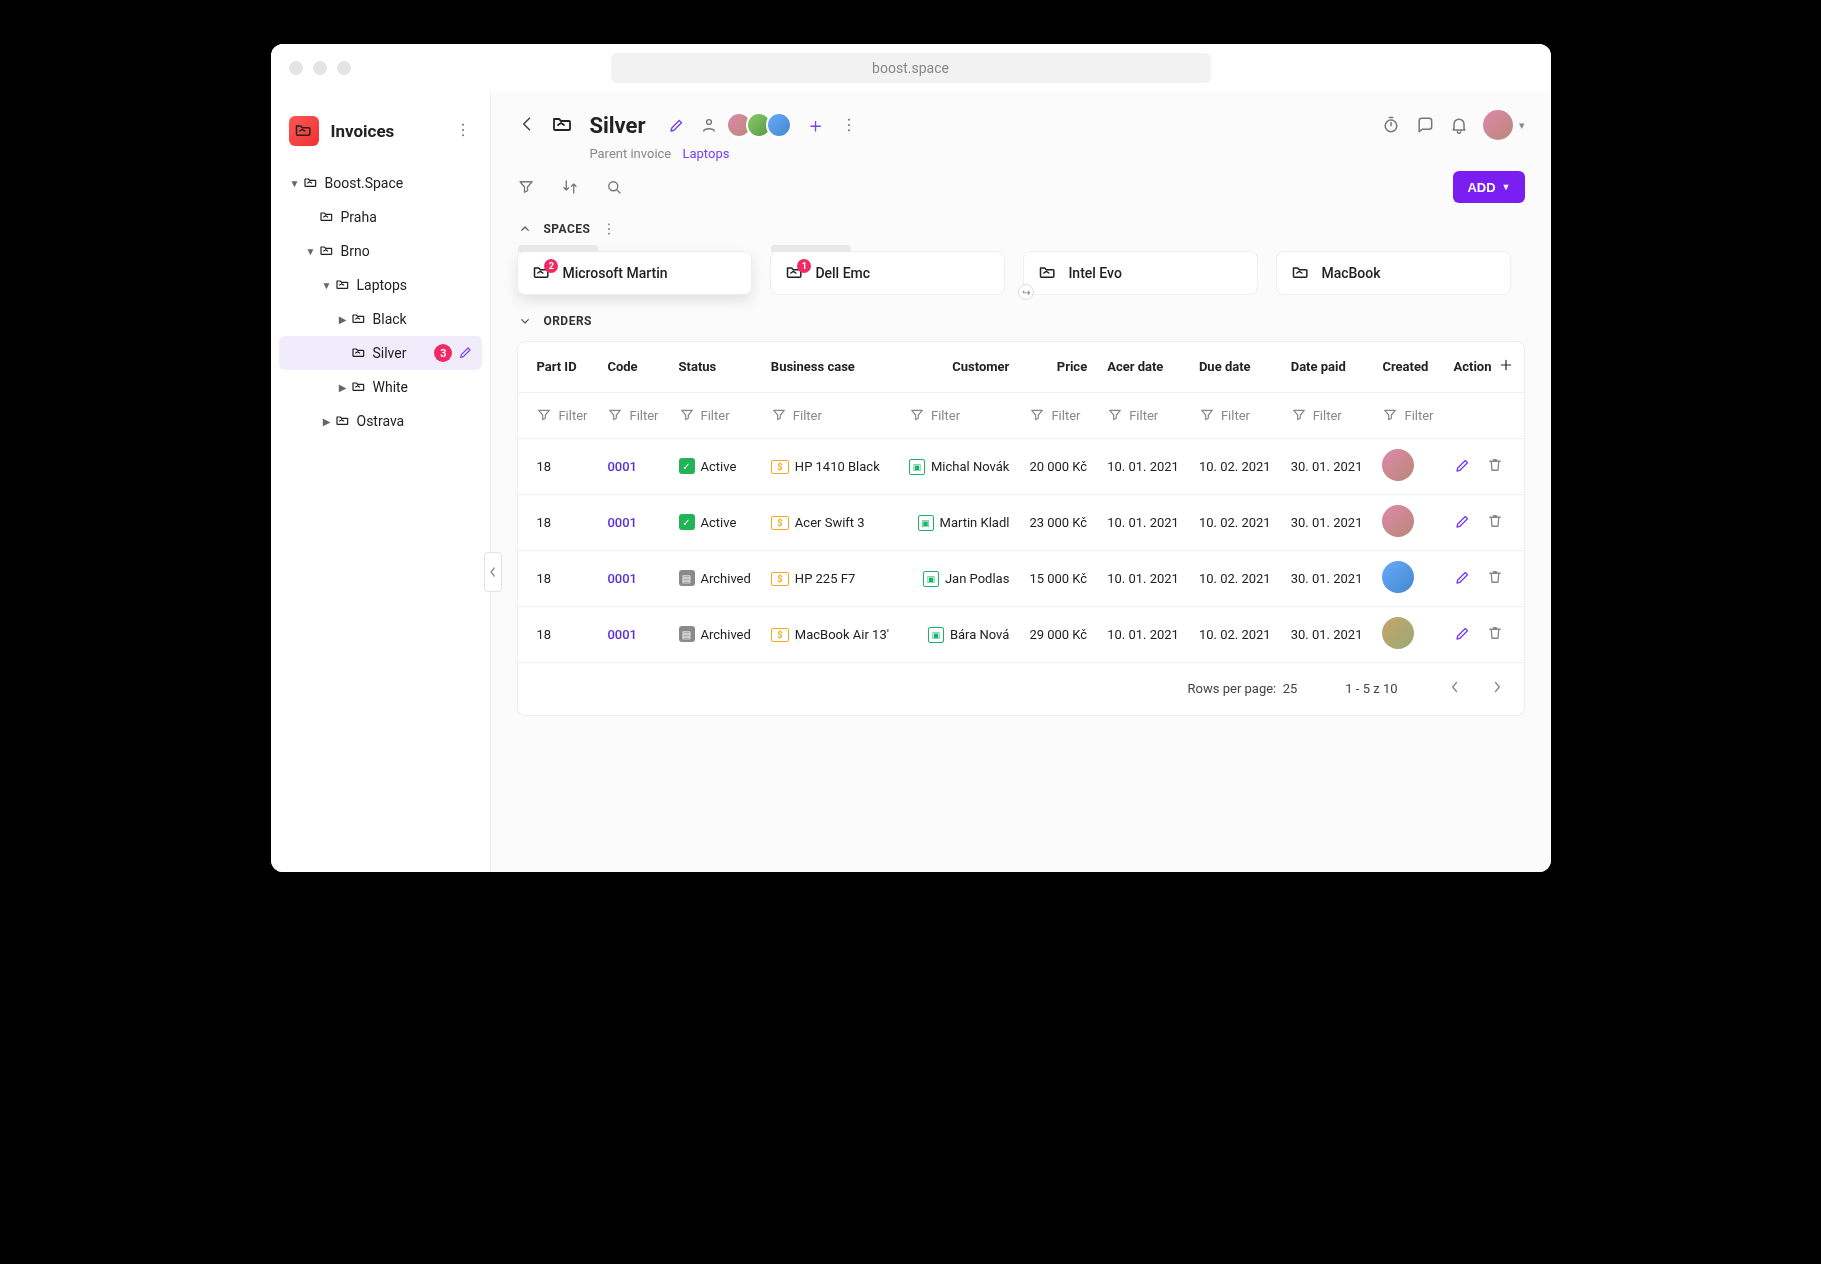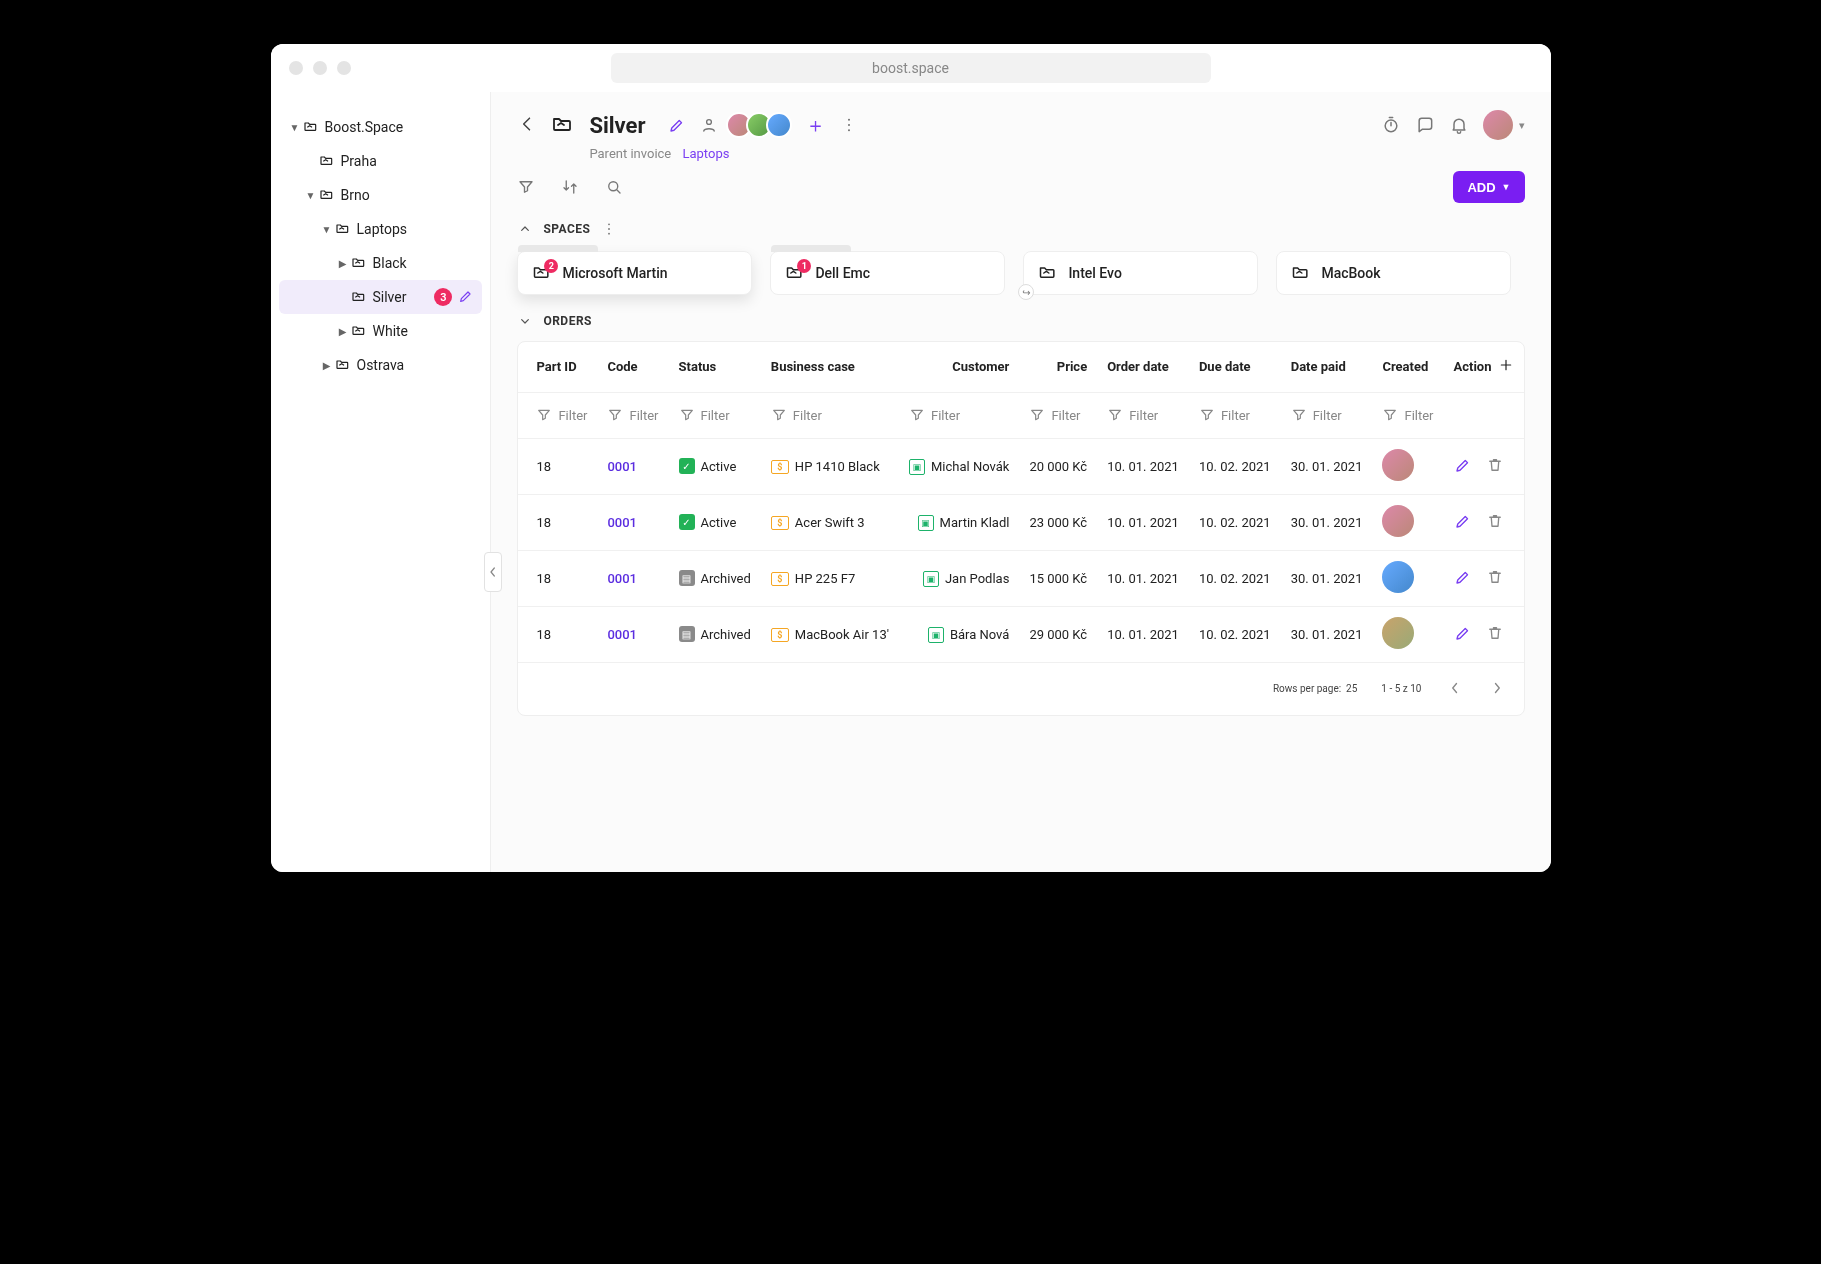--- a/index.html
+++ b/index.html
@@ -83,21 +83,21 @@
   .bc { display: inline-flex; align-items: center; gap: 6px; }
   .bc-ic { width: 18px; height: 14px; border: 1.5px solid #f5a623; border-radius: 2px; display: inline-flex; align-items: center; justify-content: center; color: #f5a623; font-size: 9px; font-weight:700;}
   .cust { display: inline-flex; align-items: center; gap: 6px; }
   .cust-ic { width: 16px; height: 16px; border: 1.5px solid #1db26a; border-radius: 2px; display: inline-flex; align-items: center; justify-content: center; color: #1db26a; font-size: 9px; }
   .price { text-align: right; white-space: nowrap; }
   .row-av { width: 32px; height: 32px; border-radius: 50%; }
   .row-actions { display: flex; gap: 14px; align-items: center; }
   .pencil { color: #7a3ff2; cursor: pointer; }
   .trash { color: #888; cursor: pointer; }
   .action-head { display: flex; align-items: center; gap: 6px; }
-  .footer { display: flex; align-items: center; justify-content: flex-end; gap: 24px; padding: 0 18px; height: 52px; font-size: 10px; color: #444; }
+  .footer { display: flex; align-items: center; justify-content: flex-end; gap: 48px; padding: 0 18px; height: 52px; font-size: 13px; color: #444; }
   .footer .pg { display: flex; gap: 24px; color: #888; }
   .nowrap{ white-space: nowrap; }
 
   
   svg.i { width: 18px; height: 18px; stroke: currentColor; fill: none; stroke-width: 1.8; stroke-linecap: round; stroke-linejoin: round; }
   svg.i16 { width: 16px; height: 16px; }
   svg.i20 { width: 20px; height: 20px; }
   .folder-red { stroke: #e74040; }
 </style>
 </head>
@@ -174,20 +174,33 @@
       <span class="tl-dot"></span>
     </div>
     <div class="addr">
       <span>boost.space</span>
     </div>
   </div>
 
   <div class="app">
 
     <aside class="sidebar">
+      <div class="side-header">
+        <span class="app-logo">
+          <svg class="i i20" viewBox="0 0 24 24">
+              <use href="#ic-folder"></use>
+            </svg>
+        </span>
+        <span class="side-title">Invoices</span>
+        <span class="side-menu">
+          <svg class="i" viewBox="0 0 24 24">
+              <use href="#ic-dots"></use>
+            </svg>
+        </span>
+      </div>
 
       <div class="tree">
         <div class="tree-item lv1">
           <span class="tree-caret">▼</span>
           <span class="tree-icon folder-red">
               <svg class="i i16" viewBox="0 0 24 24">
                 <use href="#ic-folder"></use>
               </svg>
             </span>
           <span class="tree-label">Boost.Space</span>
@@ -419,21 +432,21 @@
       <div class="table-wrap">
         <table>
           <thead>
             <tr>
               <th class="col-part">Part ID</th>
               <th class="col-code">Code</th>
               <th class="col-status">Status</th>
               <th class="col-bc">Business case</th>
               <th class="col-cust">Customer</th>
               <th class="col-price price">Price</th>
-              <th class="col-od">Order date</th>
+              <th class="col-od">Acer date</th>
               <th class="col-dd">Due date</th>
               <th class="col-dp">Date paid</th>
               <th class="col-created">Created</th>
               <th class="col-action">
                 <span class="action-head">
                   <span>Action</span>
                   <span><svg class="i i16" viewBox="0 0 24 24">
                         <use href="#ic-plus"></use>
                       </svg></span>
                 </span>

